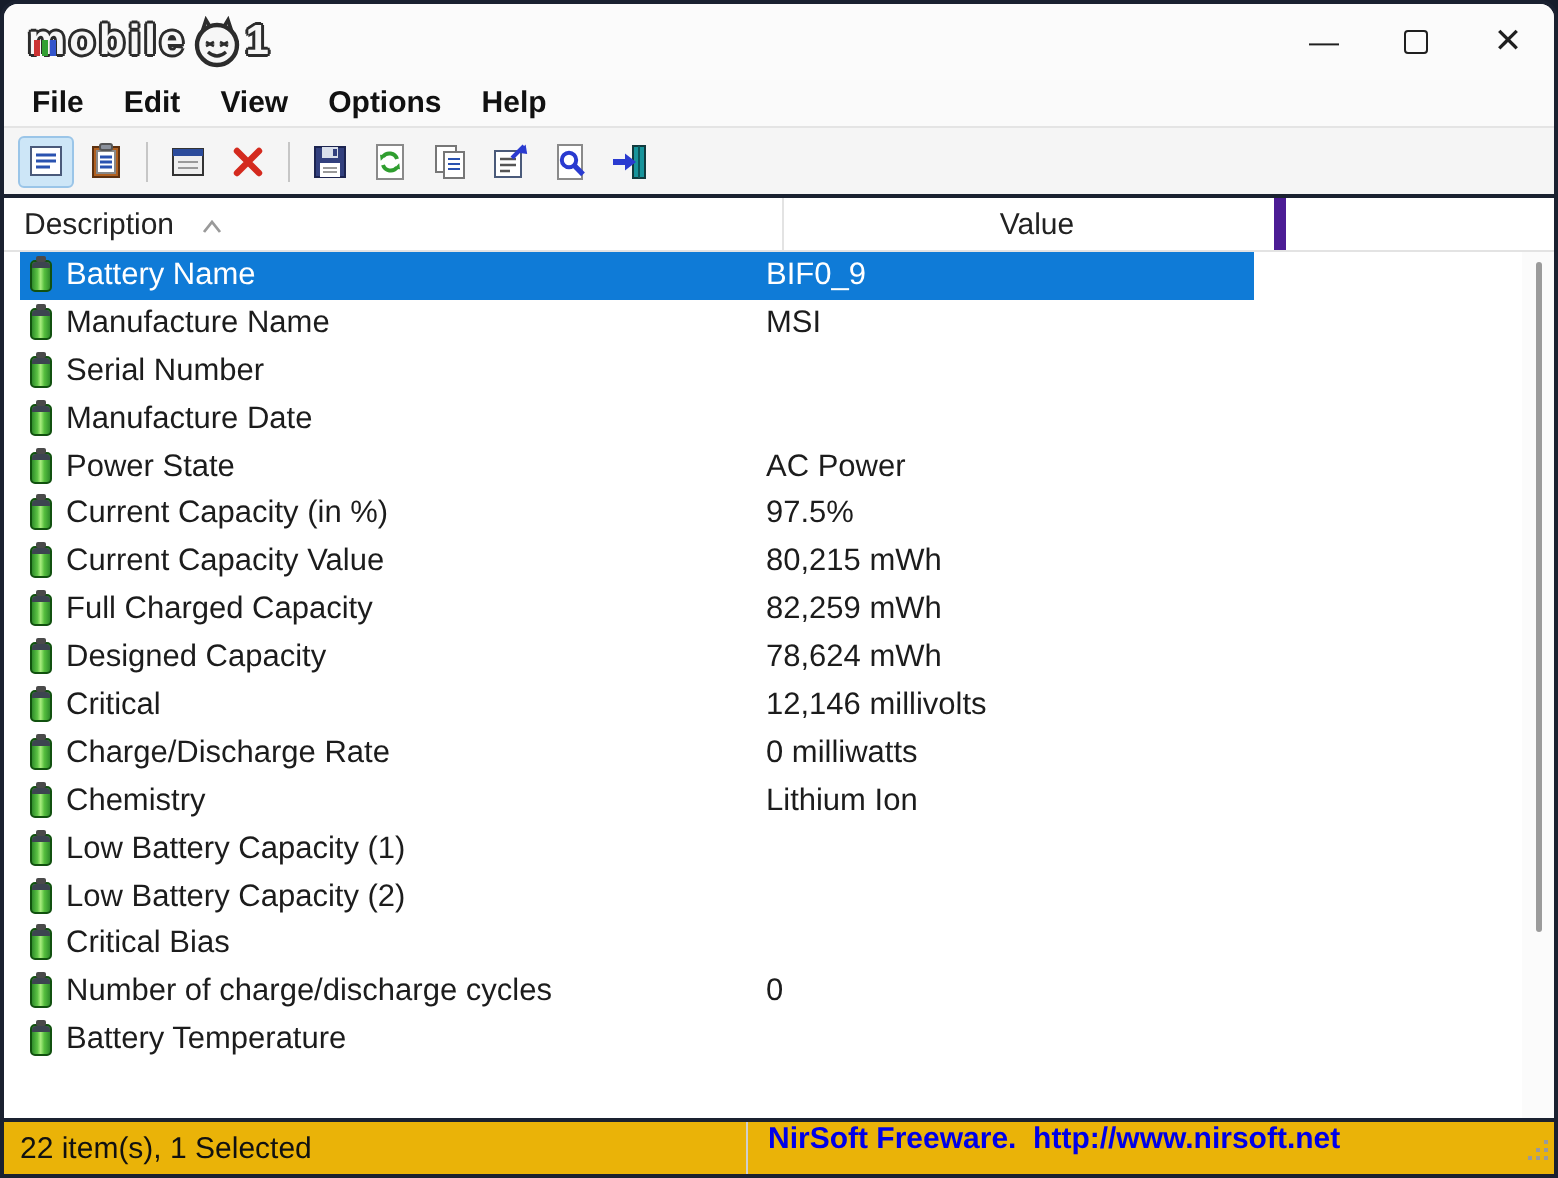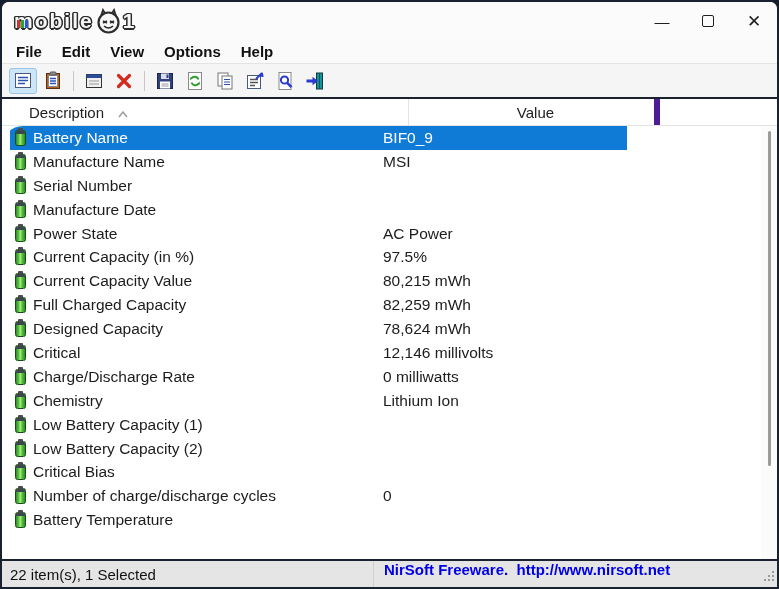--- a/index.html
+++ b/index.html
@@ -34,46 +34,46 @@
     border-radius:3px; margin:0 1px; }
   .tbtn.active { background:#cde6f7; border:1px solid #9ac5e8; }
   .tbtn svg { width:20px; height:20px; }
   .tsep { width:1px; height:20px; background:#c6c6c6; margin:0 5px; }
 
   
   .main { flex:1 1 auto; position:relative; background:#fff; border-top:2px solid #1a2130; overflow:hidden; }
   .header-row { height:27px; display:flex; align-items:center; font-size:15px; color:#222;
     border-bottom:1px solid #e3e3e3; background:#fff; }
   .hcol { height:100%; display:flex; align-items:center; }
-  .hcol1 { width:390px; padding-left:10px; border-right:1px solid #e3e3e3;margin-left:17px; }
+  .hcol1 { width:390px; padding-left:10px; border-right:1px solid #e3e3e3; }
   .hcol2 { width:251px; padding-left:8px; border-right:6px solid #4c1d95;justify-content:center; }
   .sort-caret { margin-left:14px; color:#8a8a8a; }
   .sort-caret svg { width:10px; height:7px; }
 
-  .rows { position:absolute; top:27px; left:0; right:0; bottom:0; overflow:hidden;border-radius:21px; }
+  .rows { position:absolute; top:27px; left:0; right:0; bottom:0; overflow:hidden; }
   .row { position:relative; height:23.9px; display:flex; align-items:center; font-size:15.5px; color:#1c1c1c; }
   .sel-bg { position:absolute; left:8px; top:0; bottom:0; width:617px; background:#0f7bd7; }
   .row.selected .rlabel, .row.selected .rvalue { color:#fff; }
   .rc1 { width:373px; display:flex; align-items:center; position:relative; }
   .rvalue { position:relative; padding-left:8px; }
   .rlabel { position:relative; margin-left:7px; white-space:nowrap; }
 
   .bat { position:relative; margin-left:13px; width:11px; height:16px; flex:0 0 11px;
     border:1px solid #11510f; border-radius:2.5px;
     background:linear-gradient(90deg,#2f8c2b 0%,#5cc244 30%,#a8ec7e 48%,#56bf3e 68%,#2f8c2b 100%); }
   .bat::before { content:""; position:absolute; top:0; left:0; right:0; height:3px;
     background:#3c4450; border-radius:2px 2px 0 0; }
   .bat::after { content:""; position:absolute; top:-3px; left:2px; width:5px; height:3px;
     background:#4a4a4a; border-radius:1px; }
 
   .scrollbar { position:absolute; top:27px; right:0; bottom:0; width:16px; background:#fbfbfb; }
   .scroll-thumb { position:absolute; left:7px; top:5px; width:3px; height:335px; background:#9b9b9b; border-radius:2px; }
 
   
-  .statusbar { height:28px; flex:0 0 28px; background:#e5e5e5; border-top:2px solid #1a2130;
+  .statusbar { height:28px; flex:0 0 28px; background:#eab308; border-top:2px solid #1a2130;
     display:flex; align-items:center; position:relative; font-size:15px; color:#111; }
   .spane1 { width:372px; padding-left:8px; height:100%; display:flex; align-items:center;
     border-right:1px solid #cfcfcf; }
   .spane2 { flex:1; padding-left:10px; height:100%; display:flex; align-items:flex-start;
     color:#0000e8; font-weight:bold; white-space:pre; }
   .grip { position:absolute; right:2px; bottom:2px; }
 </style>
 </head>
 <body>
 

